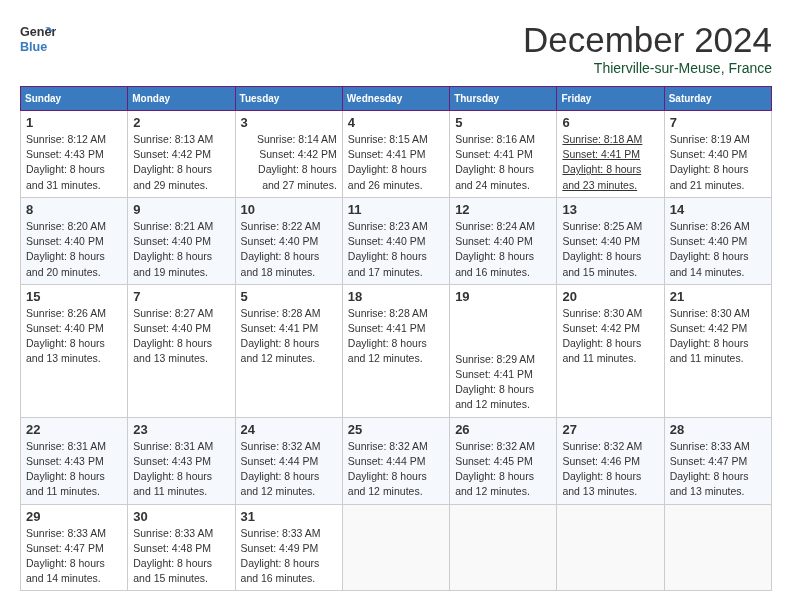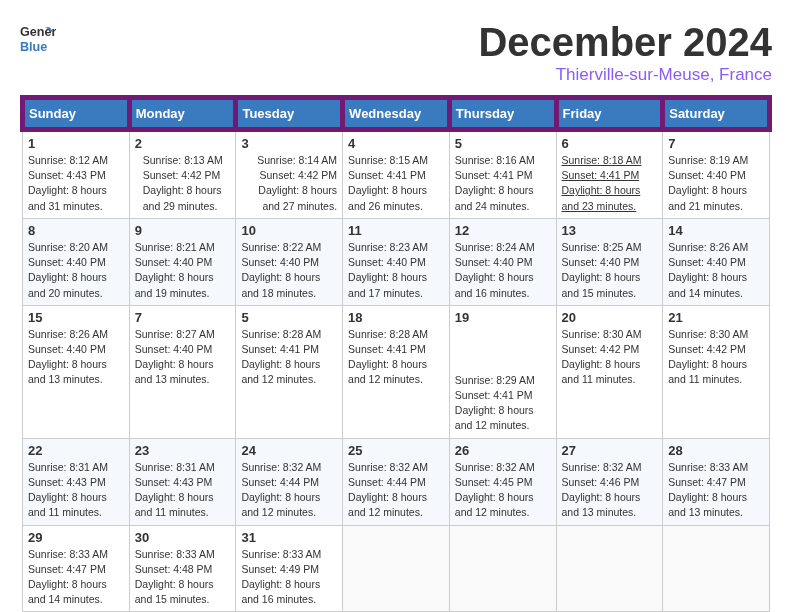--- a/index.html
+++ b/index.html
@@ -22,41 +22,41 @@
       gap: 4px;
     }
     .logo-icon {
       width: 36px;
       height: 36px;
     }
     .title-block {
       text-align: right;
     }
     .month-title {
-      font-size: 40px;
-      font-weight: bold;
+      font-size: 35px;
+      font-weight: normal;
       color: #333;
     }
     .subtitle {
-      font-size: 17px;
-      color: #8b5cf6;
+      font-size: 14px;
+      color: #14532d;
     }
     .calendar {
       width: 100%;
       border-collapse: collapse;
       font-size: 11px;
     }
     .calendar th {
       background: #3a7bbf;
       color: #fff;
       padding: 6px 4px;
       text-align: left;
-      font-size: 13px;
+      font-size: 10px;
       font-weight: bold;
-      border: 5px solid #701a75;
+      border: 1px solid #701a75;
     }
     .calendar td {
       border: 1px solid #ccc;
       vertical-align: top;
       padding: 4px 5px;
       width: calc(100%/7);
       min-height: 80px;
       background: #fff;
     }
     .calendar tr:nth-child(even) td {
@@ -111,21 +111,21 @@
   <tr>
         <td>
           <span class="day-num">1</span>
           <div class="day-info" style="white-space: pre-line;">Sunrise: 8:12 AM
 Sunset: 4:43 PM
 Daylight: 8 hours
 and 31 minutes.</div>
         </td>
         <td>
           <span class="day-num">2</span>
-          <div class="day-info" style="white-space: pre-line; margin-left: 8px;">Sunrise: 8:13 AM
+          <div class="day-info" style="white-space: pre-line;">Sunrise: 8:13 AM
 Sunset: 4:42 PM
 Daylight: 8 hours
 and 29 minutes.</div>
         </td>
         <td>
           <span class="day-num">3</span>
           <div class="day-info" style="white-space: pre-line; text-align: right;">Sunrise: 8:14 AM
 Sunset: 4:42 PM
 Daylight: 8 hours
 and 27 minutes.</div>

